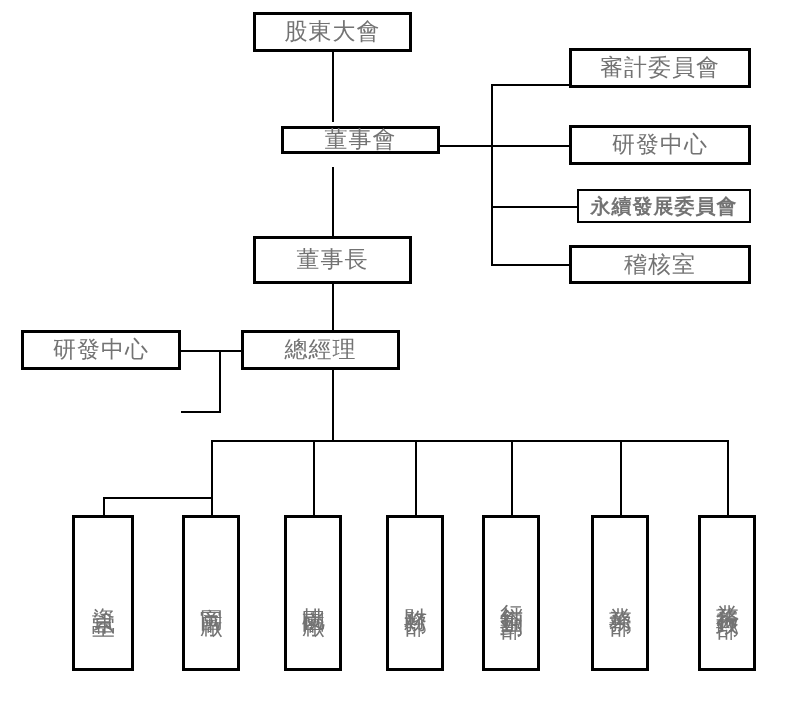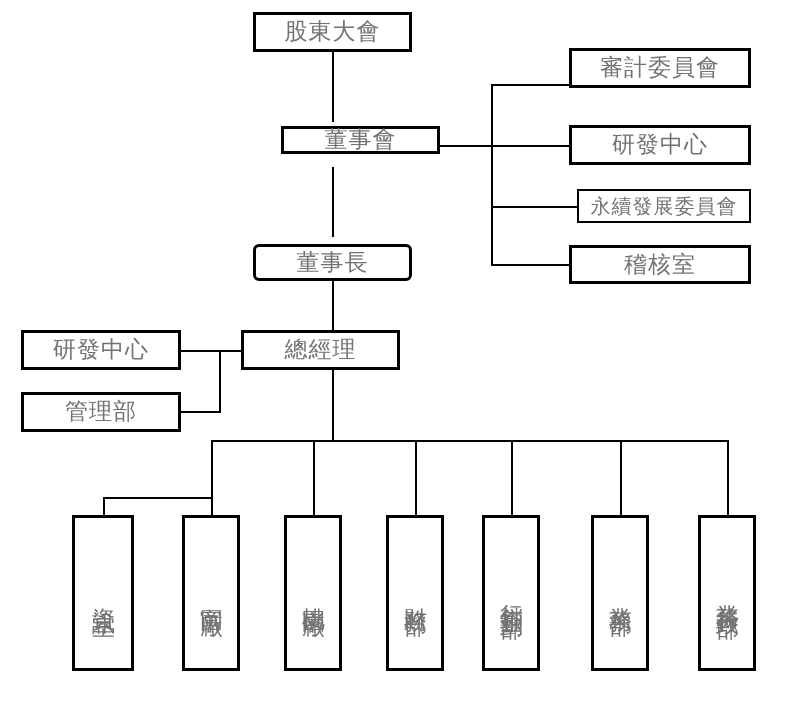--- a/index.html
+++ b/index.html
@@ -92,51 +92,48 @@
   <div class="line v" style="left:727px; top:440px; height:76px;"></div>
 
   <div class="node h-node" style="left:253px; top:12px; width:159px; height:40px;">
     <span class="label">股東大會</span>
   </div>
 
   <div class="node h-node" style="left:253px; top:126px; width:159px; height:28px;margin-left:28px;">
     <span class="label">董事會</span>
   </div>
 
-  <div class="node h-node" style="left:253px; top:244px; width:159px; height:37px;border-radius:6px;">
+  <div class="node h-node" style="left:253px; top:236px; width:159px; height:48px;">
     <span class="label">董事長</span>
   </div>
 
   <div class="node h-node" style="left:241px; top:330px; width:159px; height:40px;">
     <span class="label">總經理</span>
   </div>
 
   <div class="node h-node" style="left:569px; top:48px; width:182px; height:40px;">
     <span class="label">審計委員會</span>
   </div>
 
   <div class="node h-node" style="left:569px; top:125px; width:182px; height:40px;">
     <span class="label">研發中心</span>
   </div>
 
-  <div class="node h-node-sm thin" style="left:577px; top:189px; width:174px; height:34px;">
+  <div class="node h-node-sm thin" style="left:577px; top:189px; width:174px; height:34px;font-weight:bold;">
     <span class="label">永續發展委員會</span>
   </div>
 
   <div class="node h-node" style="left:21px; top:330px; width:160px; height:40px;">
     <span class="label">研發中心</span>
   </div>
 
   <div class="node h-node" style="left:569px; top:245px; width:182px; height:39px;">
     <span class="label">稽核室</span>
   </div>
 
-  <div class="node h-node" style="left:21px; top:392px; width:160px; height:40px;">
-    <span class="label">管理部</span>
-  </div>
 
   <div class="node v-node" style="left:72px; top:515px; width:62px; height:156px;">
     <span class="label">資訊室</span>
   </div>
 
   <div class="node v-node" style="left:182px; top:515px; width:58px; height:156px;">
     <span class="label">富岡廠</span>
   </div>
 
   <div class="node v-node" style="left:284px; top:515px; width:58px; height:156px;">

